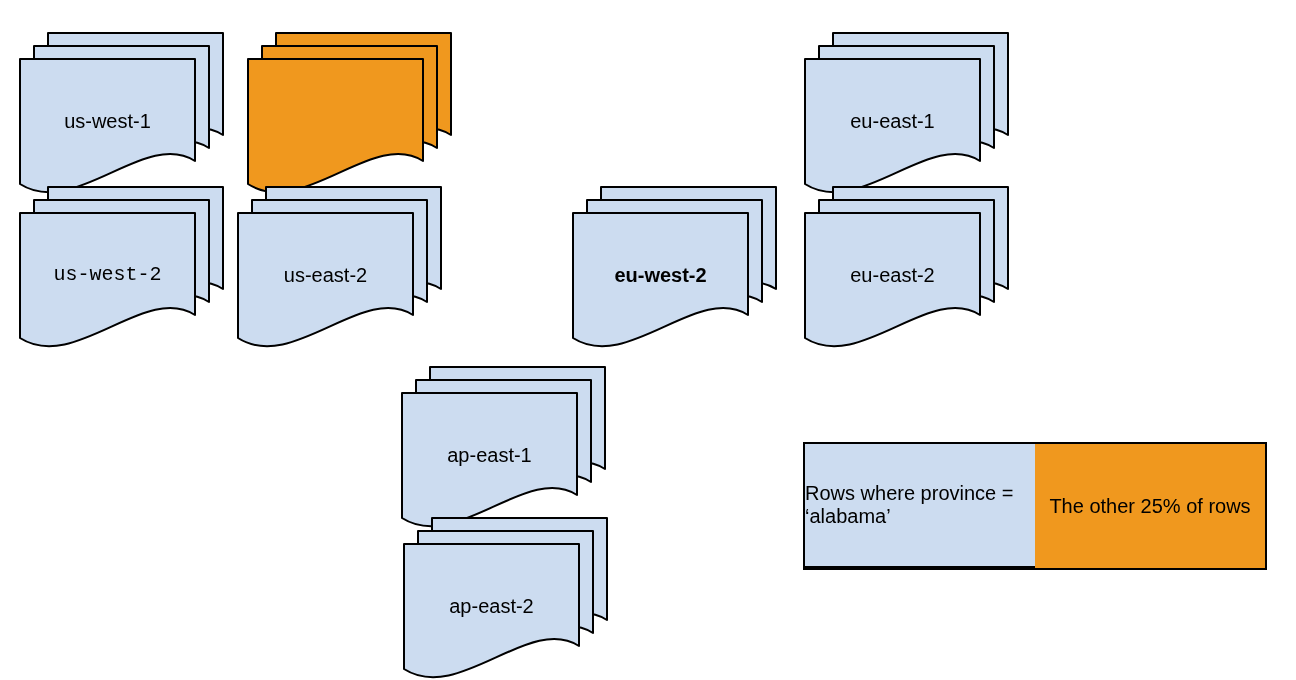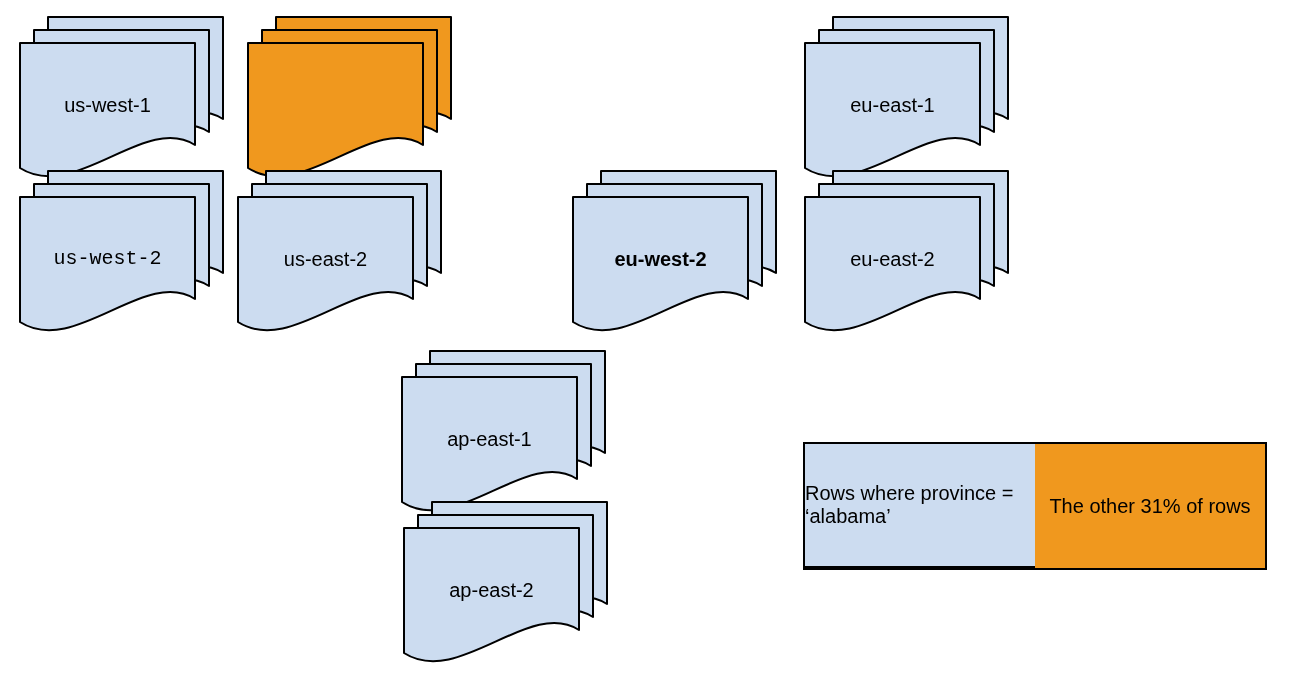--- a/index.html
+++ b/index.html
@@ -5,21 +5,21 @@
   html, body { margin:0; padding:0; }
   body {
     width:1296px; height:680px;
     background:#ffffff;
     font-family:"Liberation Sans", sans-serif;
     position:relative;
     overflow:hidden;
   }
   .canvas { position:absolute; left:0; top:0; width:1296px; height:680px; }
 
-  .stack { position:absolute; width:206px; height:164px; }
+  .stack { position:absolute; width:206px; height:164px;margin-top:16px; }
   .stack svg { position:absolute; left:0; top:0; overflow:visible; display:block; }
   .doc { stroke:#000000; stroke-width:2; stroke-linejoin:round; }
 
   .stack-label {
     position:absolute; left:0; top:74px; width:175px; height:28px;
     text-align:center; font-size:20px; line-height:28px; color:#000000;
     white-space:nowrap;
   }
 
   .legend {
@@ -118,17 +118,17 @@
       <path class="doc" transform="translate(0,26)" d="M 0 0 H 175 V 102 C 125 70 55 160 0 125 Z" fill="#CCDCF0"></path>
     </svg>
     <div class="stack-label">ap-east-2</div>
   </div>
 
   <div class="legend">
     <div class="legend-row" style="background-color: rgb(204, 220, 240);">
       <span>Rows where province = ‘alabama’</span>
     </div>
     <div class="legend-row" style="background-color: rgb(240, 152, 30);">
-      <span>The other 31% of rows</span>
+      <span>The other 25% of rows</span>
     </div>
   </div>
 
 </div>
 
 </body></html>

